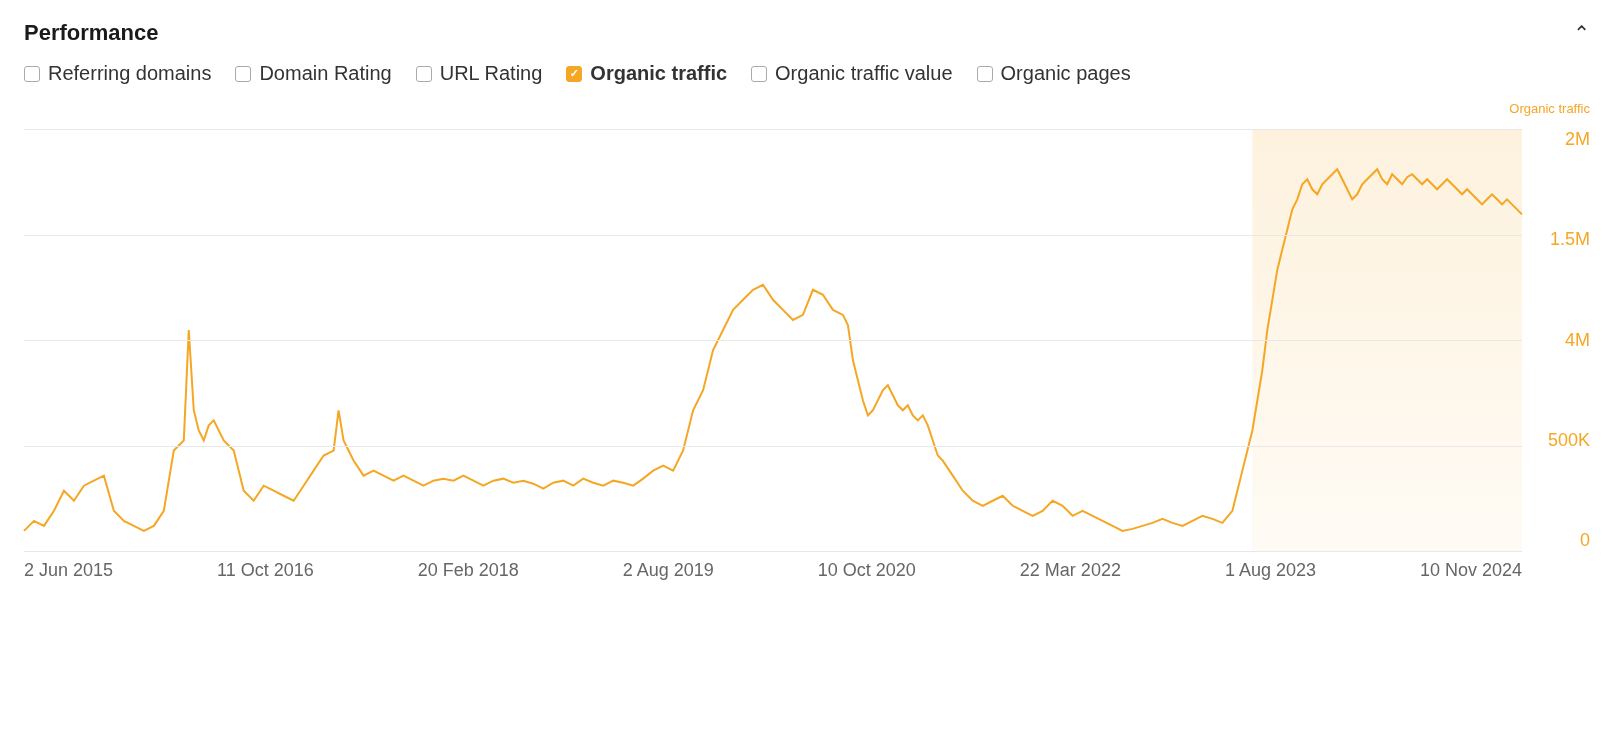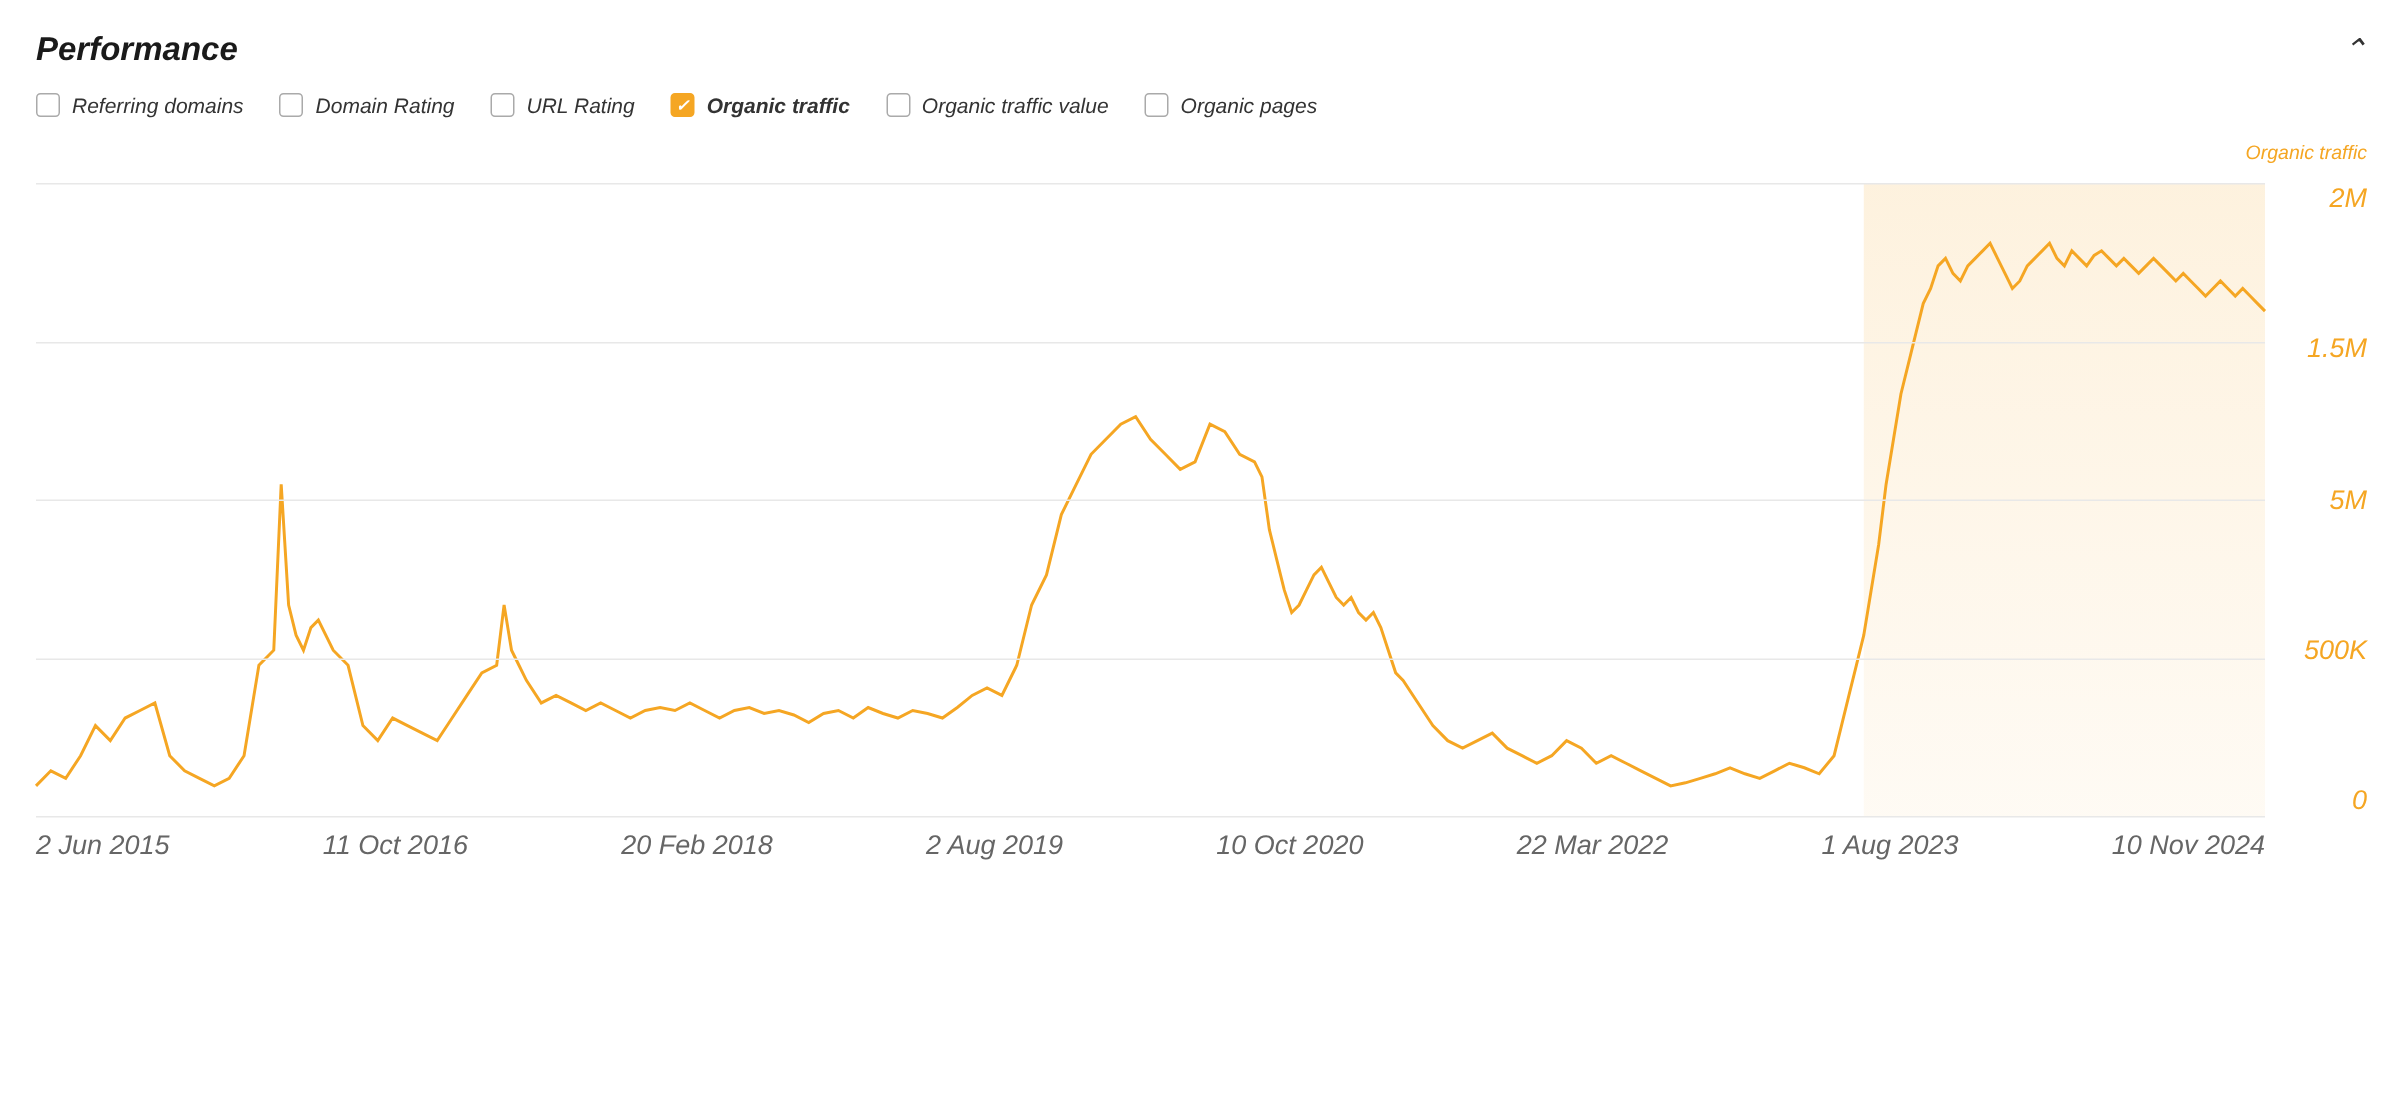--- a/index.html
+++ b/index.html
@@ -4,23 +4,22 @@
   <style>
     * { box-sizing: border-box; margin: 0; padding: 0; }
     body {
       font-family: -apple-system, BlinkMacSystemFont, 'Segoe UI', sans-serif;
       background: #fff;
       color: #333;
       width: 1602px;
       min-height: 736px;
     }
     .container {
-      padding: 20px 24px 10px 24px;
+      padding: 20px 12px 10px 24px;
       position: relative;
-      font-style: italic;
     }
     .header {
       display: flex;
       justify-content: space-between;
       align-items: center;
       margin-bottom: 16px;
     }
     .title {
       font-size: 22px;
       font-weight: 700;
@@ -39,21 +38,21 @@
       align-items: center;
       gap: 24px;
       margin-bottom: 8px;
       flex-wrap: nowrap;
     }
     .filter-item {
       display: flex;
       align-items: center;
       gap: 8px;
       cursor: pointer;
-      font-size: 14px;
+      font-size: 20px;
       color: #333;
       white-space: nowrap;
     }
     .checkbox {
       width: 16px;
       height: 16px;
       border: 1.5px solid #aaa;
       border-radius: 3px;
       display: flex;
       align-items: center;
@@ -174,21 +173,21 @@
         </div>
       </div>
   </div>
 
   <div class="chart-area">
     <div class="chart-legend-right">Organic traffic</div>
 
     <div class="y-axis-labels" id="y-axis">
         <span>2M</span>
         <span>1.5M</span>
-        <span>5M</span>
+        <span>4M</span>
         <span>500K</span>
         <span>0</span>
       </div>
 
     <div class="chart-inner">
       <div class="grid-lines">
         <div class="grid-line" style="top:0%"></div>
         <div class="grid-line" style="top:25%"></div>
         <div class="grid-line" style="top:50%"></div>
         <div class="grid-line" style="top:75%"></div>

